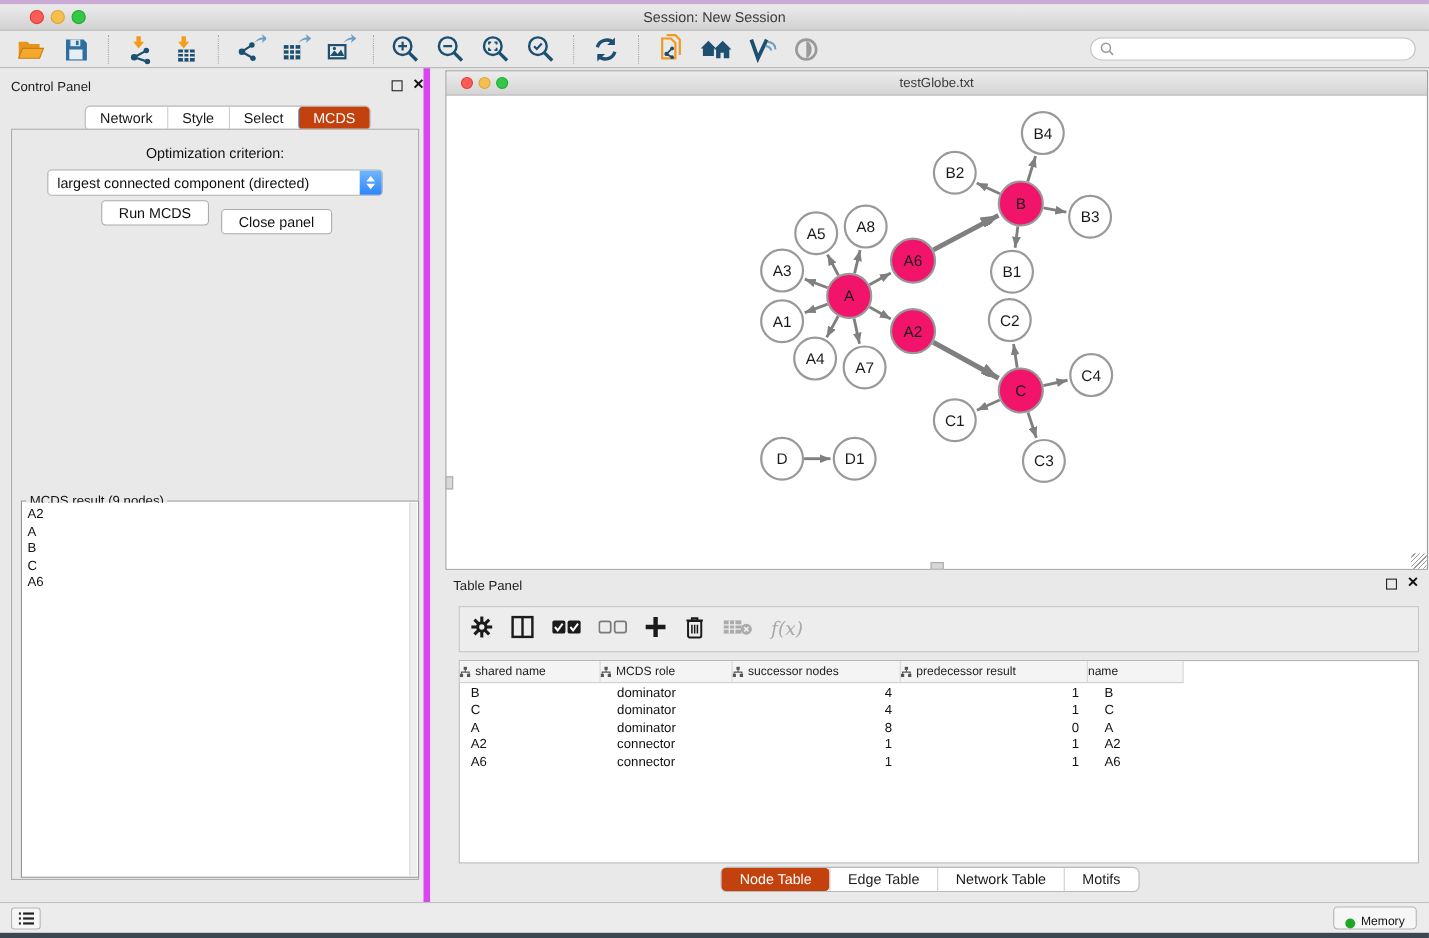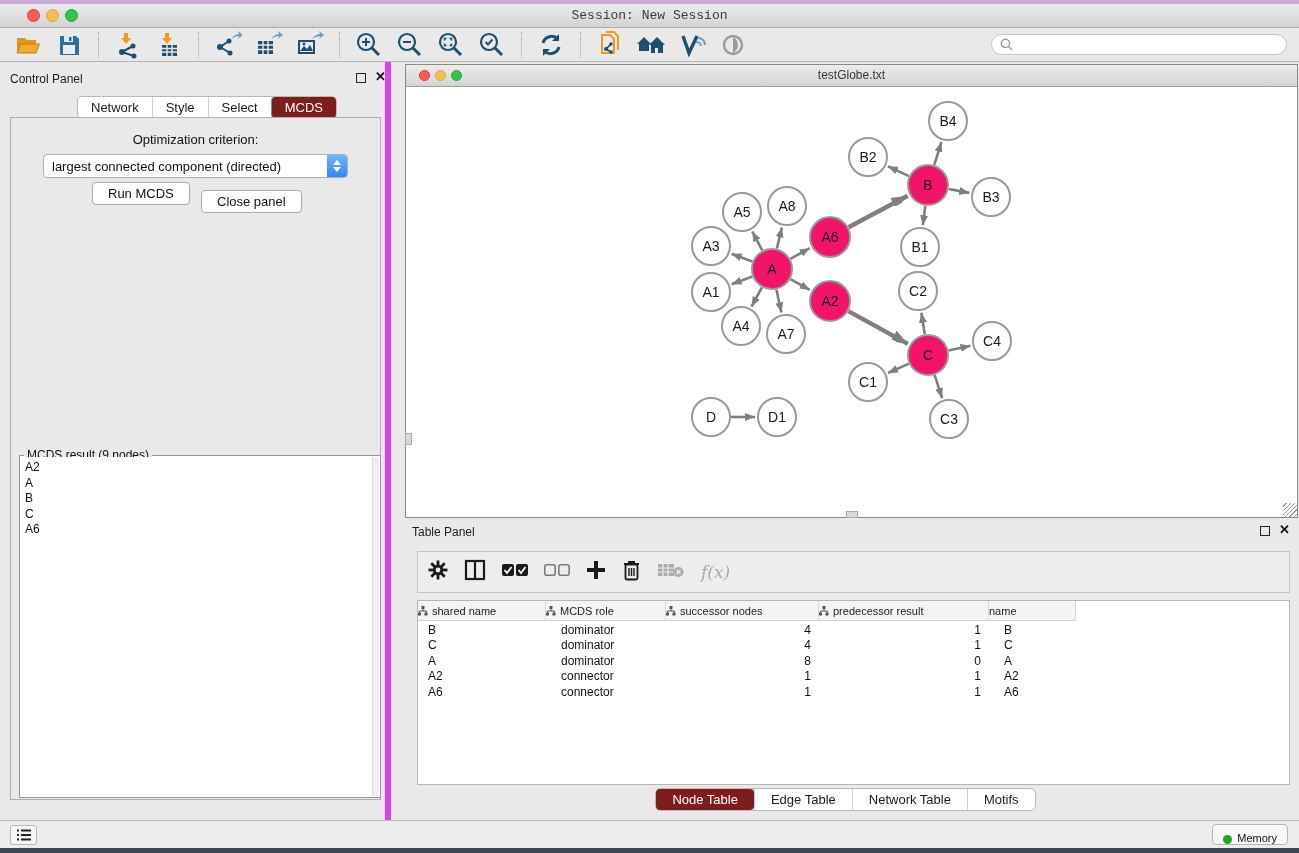--- a/index.html
+++ b/index.html
@@ -6,21 +6,21 @@
   html,body { width:1299px; height:853px; }
   body { font-family:"Liberation Sans", sans-serif; background:#e9e9e9; position:relative; overflow:hidden; }
   .abs { position:absolute; }
 
   
   #top-strip { left:0; top:0; width:1299px; height:4px; background:#c9abd6; }
   #bottom-strip { left:0; top:848px; width:1299px; height:5px; background:#3c4653; }
 
   
   #titlebar { left:0; top:4px; width:1299px; height:24px;
-    background:linear-gradient(#ececec,#d2d2d2); border-bottom:1px solid #acacac;font-family:Liberation Mono, monospace; }
+    background:linear-gradient(#ececec,#d2d2d2); border-bottom:1px solid #acacac; }
   .tl { position:absolute; border-radius:50%; }
   .tl.red { background:#fc5b57; border:1px solid #dd3e38; }
   .tl.yellow { background:#f5bf4f; border:1px solid #dea33c; }
   .tl.green { background:#33c748; border:1px solid #24a732; }
   #titlebar .tl { width:13px; height:13px; top:5px; }
   #titlebar .tl.red { left:27px; } #titlebar .tl.yellow { left:46px; } #titlebar .tl.green { left:65px; }
   #main-title { width:100%; text-align:center; line-height:23px; font-size:13px; color:#3c3c3c; }
 
   
   #toolbar { left:0; top:28px; width:1299px; height:34px; background:#e9e9e9;
@@ -35,21 +35,21 @@
   
   #control-panel { left:0; top:62px; width:391px; height:758px; background:#e9e9e9; border-right:6px solid #d946ef; }
   #cp-title { left:10px; top:10px; font-size:12px; color:#1c1c1c; }
   .panel-float { width:10px; height:10px; border:1.5px solid #222; display:inline-block; }
   .panel-close { font-size:13px; font-weight:bold; color:#111; line-height:10px; }
   #cp-float { left:356px; top:11px; } #cp-close { left:375px; top:10px; }
 
   .tabstrip { display:inline-flex; background:#ffffff; border:1px solid #b9b9b9; border-radius:5px; }
   .tabstrip .tab { font-size:13px; color:#1a1a1a; padding:3px 13px; border-left:1px solid #cfcfcf; }
   .tabstrip .tab:first-child { border-left:none; }
-  .tabstrip .tab.active { background:#7f1d1d; color:#ffffff; border-radius:4px; border-left-color:#3f9ffe; }
+  .tabstrip .tab.active { background:#c2410c; color:#ffffff; border-radius:4px; border-left-color:#3f9ffe; }
   #cp-tabs { left:77px; top:34px; }
 
   #cp-box { left:10px; top:55px; width:371px; height:683px; border:1px solid #aeaeae; background:#e9e9e9; }
   #opt-label { width:100%; text-align:center; top:14px; font-size:13px; color:#111; }
   #criterion-select { left:32px; top:36px; width:305px; height:24px; background:#ffffff;
     border:1px solid #b0b0b0; border-radius:4px; display:flex; align-items:center; }
   #criterion-value { font-size:13px; color:#111; padding-left:8px; flex:1; white-space:nowrap; overflow:hidden; }
   #criterion-stepper { width:20px; height:22px; margin-right:0px; border-radius:0 3px 3px 0;
     background:linear-gradient(#71b6fd,#2e86fb); display:flex; flex-direction:column; align-items:center; justify-content:center; gap:2px; }
   .arr-up { width:0; height:0; border-left:4px solid transparent; border-right:4px solid transparent; border-bottom:5px solid #fff; }

